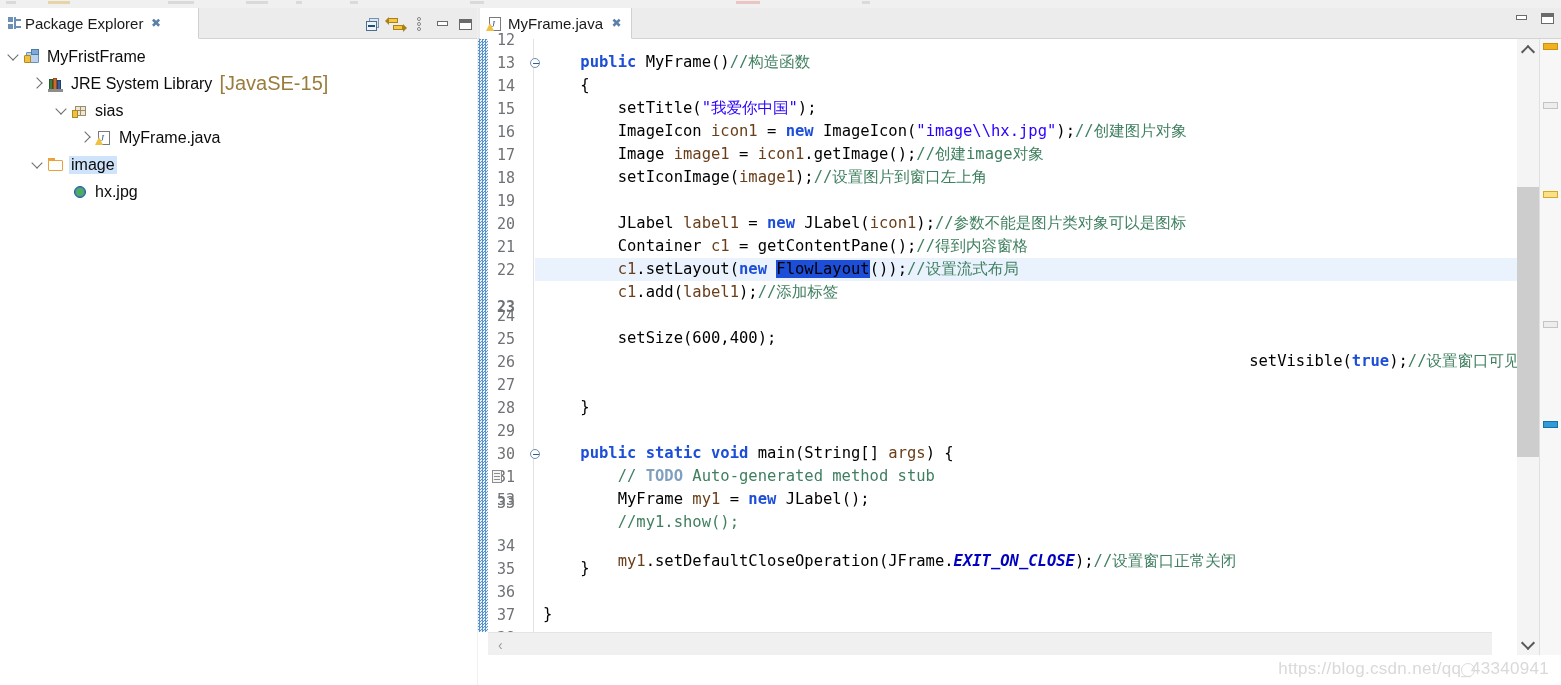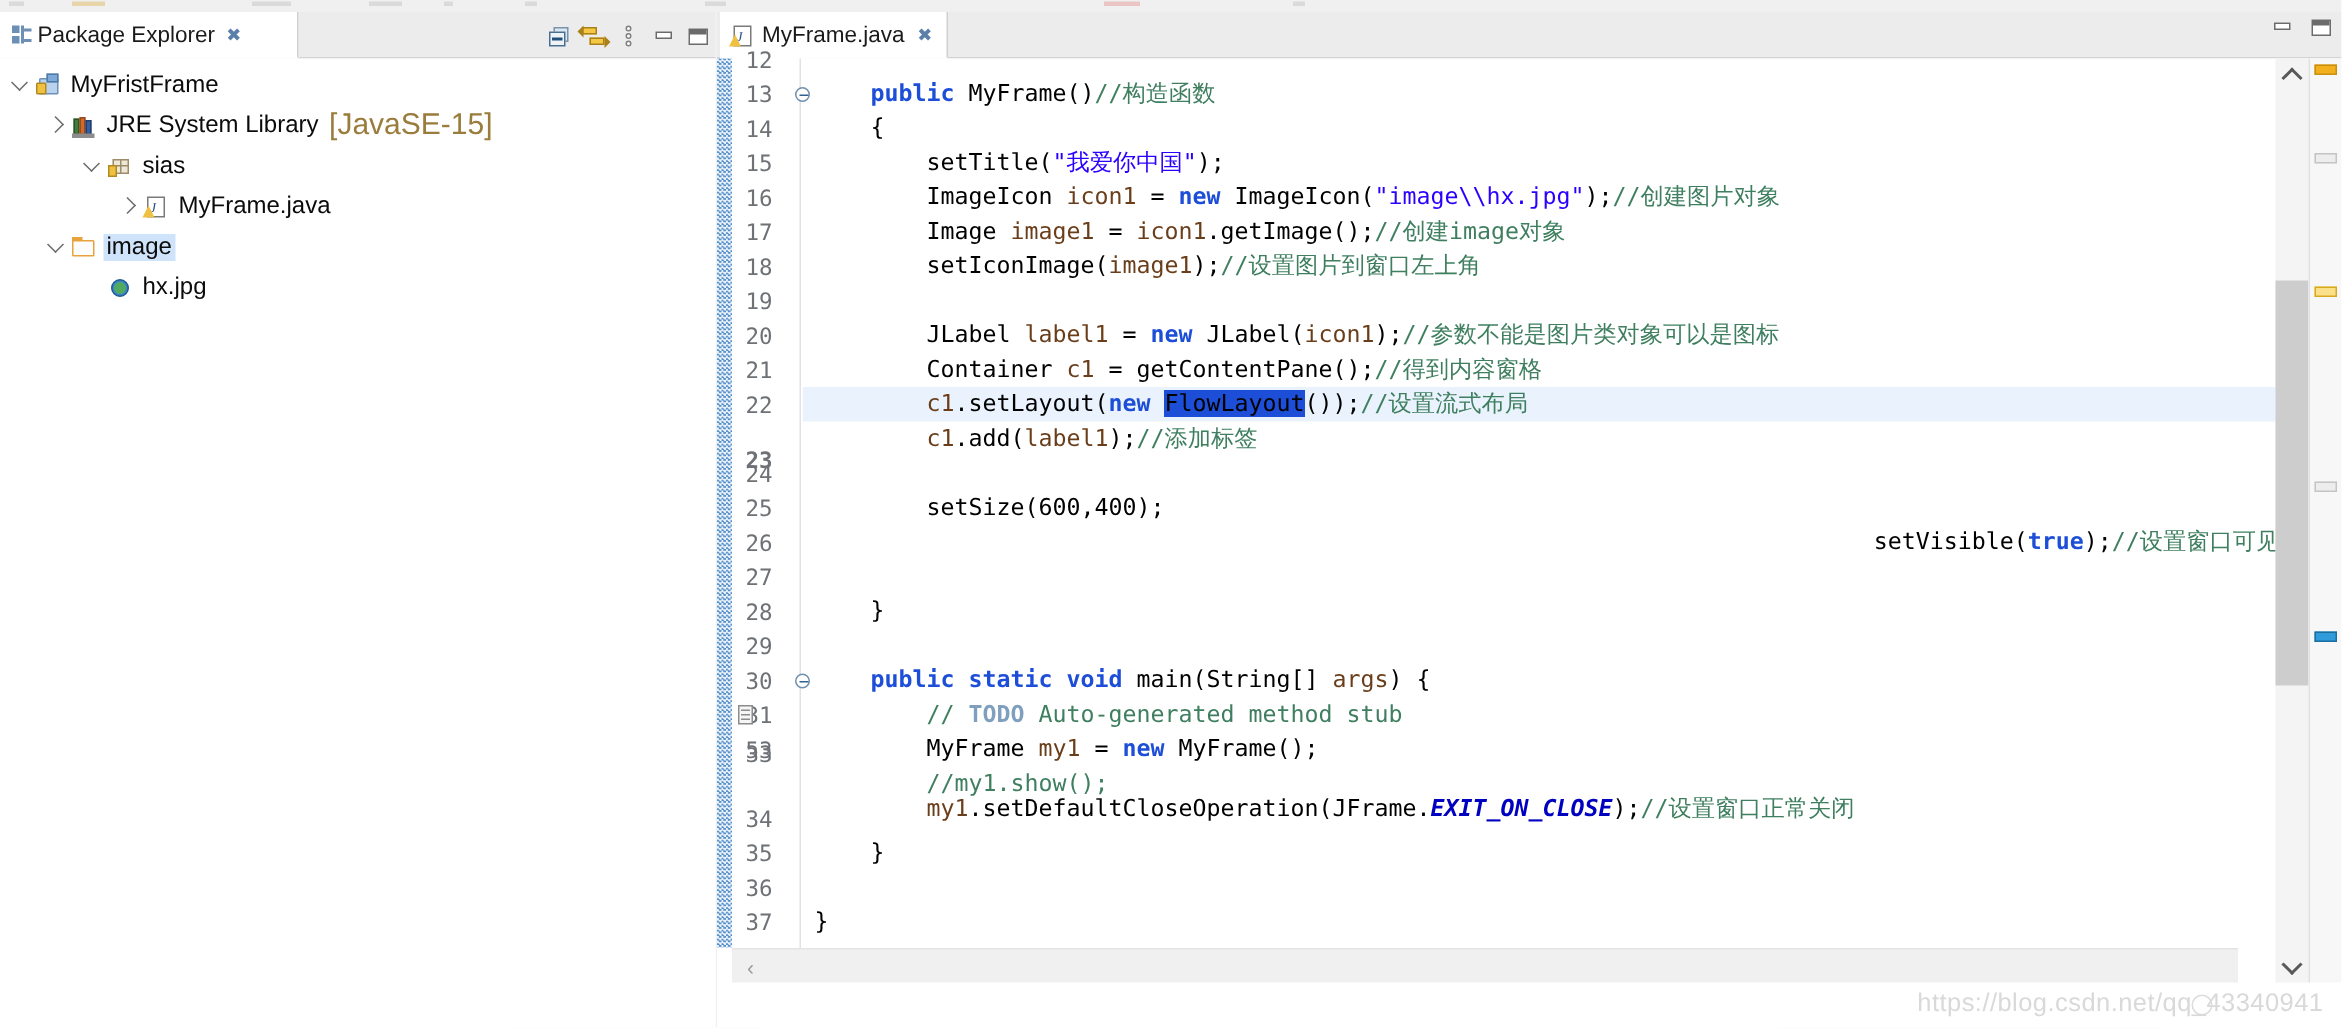--- a/index.html
+++ b/index.html
@@ -474,23 +474,23 @@
           <div class="cline active" style="top: 219px; width: 1000px;"><span class="plain">        </span><span class="var">c1</span><span class="plain">.setLayout(</span><span class="kw">new</span><span class="plain"> </span><span class="plain occ">FlowLayout</span><span class="plain">());</span><span class="cmt">//设置流式布局</span></div>
           <div class="cline" style="top: 242px;"><span class="plain">        </span><span class="var">c1</span><span class="plain">.add(</span><span class="var">label1</span><span class="plain">);</span><span class="cmt">//添加标签</span></div>
           <div class="cline" style="top: 265px;"></div>
           <div class="cline" style="top: 288px;"><span class="plain">        setSize(600,400);</span></div>
           <div class="cline" style="top: 311px; text-align: right;"><span class="plain">        setVisible(</span><span class="kw">true</span><span class="plain">);</span><span class="cmt">//设置窗口可见性</span></div>
           <div class="cline" style="top: 334px;"></div>
           <div class="cline" style="top: 357px;"><span class="plain">    }</span></div>
           <div class="cline" style="top: 380px;"></div>
           <div class="cline" style="top: 403px;"><span class="plain">    </span><span class="kw">public</span><span class="plain"> </span><span class="kw">static</span><span class="plain"> </span><span class="kw">void</span><span class="plain"> main(String[] </span><span class="var">args</span><span class="plain">) {</span></div>
           <div class="cline" style="top: 426px;"><span class="plain">        </span><span class="cmt">// </span><span class="cmt-todo">TODO</span><span class="cmt"> Auto-generated method stub</span></div>
-          <div class="cline" style="top: 449px;"><span class="plain">        MyFrame </span><span class="var">my1</span><span class="plain"> = </span><span class="kw">new</span><span class="plain"> MyFrame();</span></div>
+          <div class="cline" style="top: 449px;"><span class="plain">        MyFrame </span><span class="var">my1</span><span class="plain"> = </span><span class="kw">new</span><span class="plain"> JLabel();</span></div>
           <div class="cline" style="top: 472px;"><span class="plain">        </span><span class="cmt">//my1.show();</span></div>
-          <div class="cline" style="top: 489px;"><span class="plain">        </span><span class="var">my1</span><span class="plain">.setDefaultCloseOperation(JFrame.</span><span class="fld">EXIT_ON_CLOSE</span><span class="plain">);</span><span class="cmt">//设置窗口正常关闭</span></div>
+          <div class="cline" style="top: 511px;"><span class="plain">        </span><span class="var">my1</span><span class="plain">.setDefaultCloseOperation(JFrame.</span><span class="fld">EXIT_ON_CLOSE</span><span class="plain">);</span><span class="cmt">//设置窗口正常关闭</span></div>
           <div class="cline" style="top: 518px;"><span class="plain">    }</span></div>
           <div class="cline" style="top: 541px;"></div>
           <div class="cline" style="top: 564px;"><span class="plain">}</span></div>
           <div class="cline" style="top: 587px;"></div>
         </div>
 
       <div class="hscroll">
         <span class="lt">‹</span>
       </div>
     </div>

